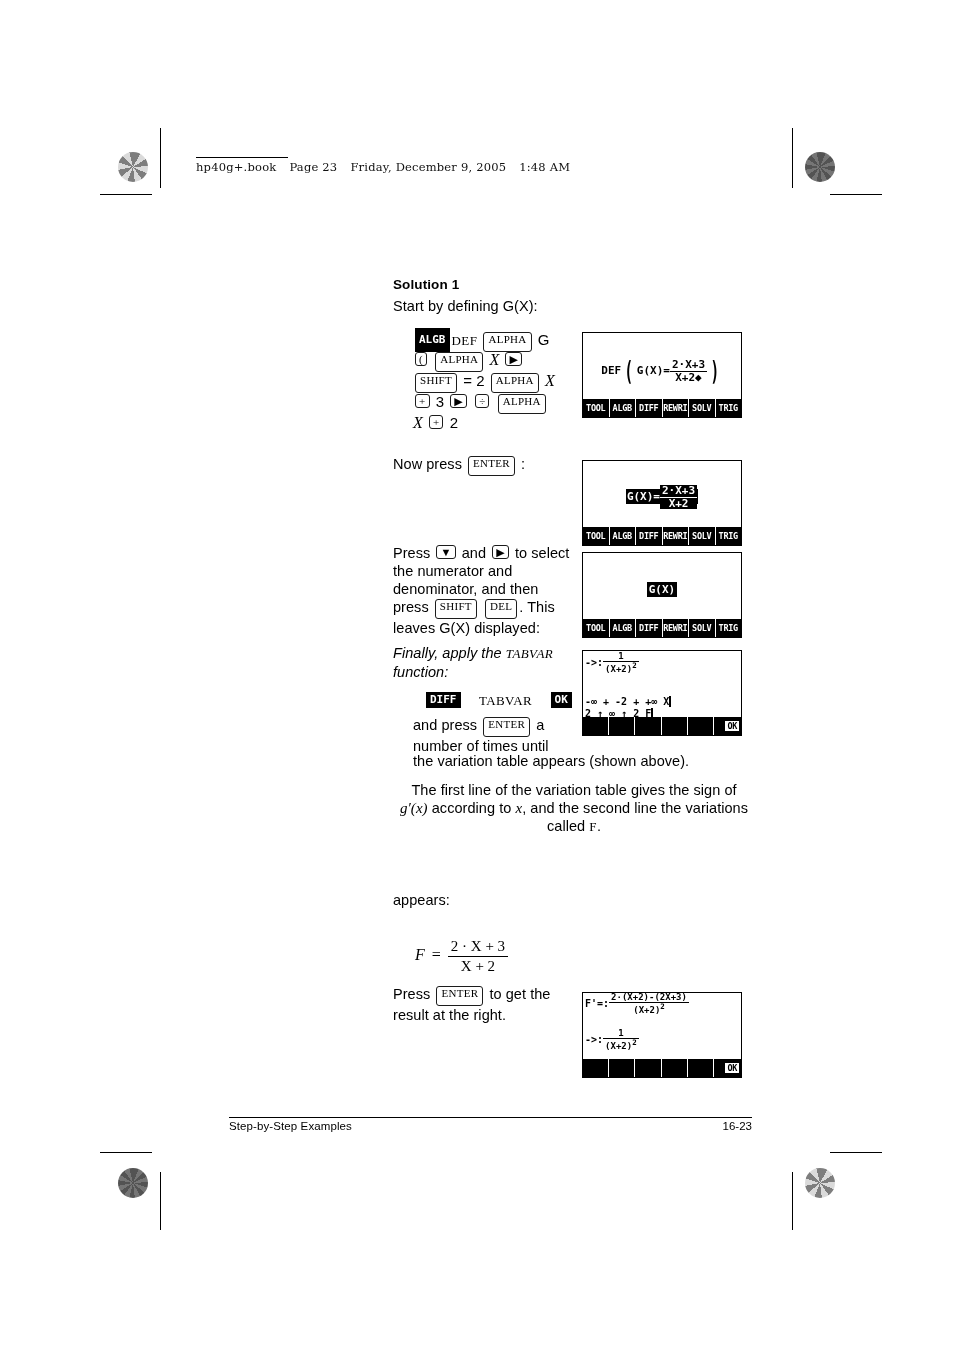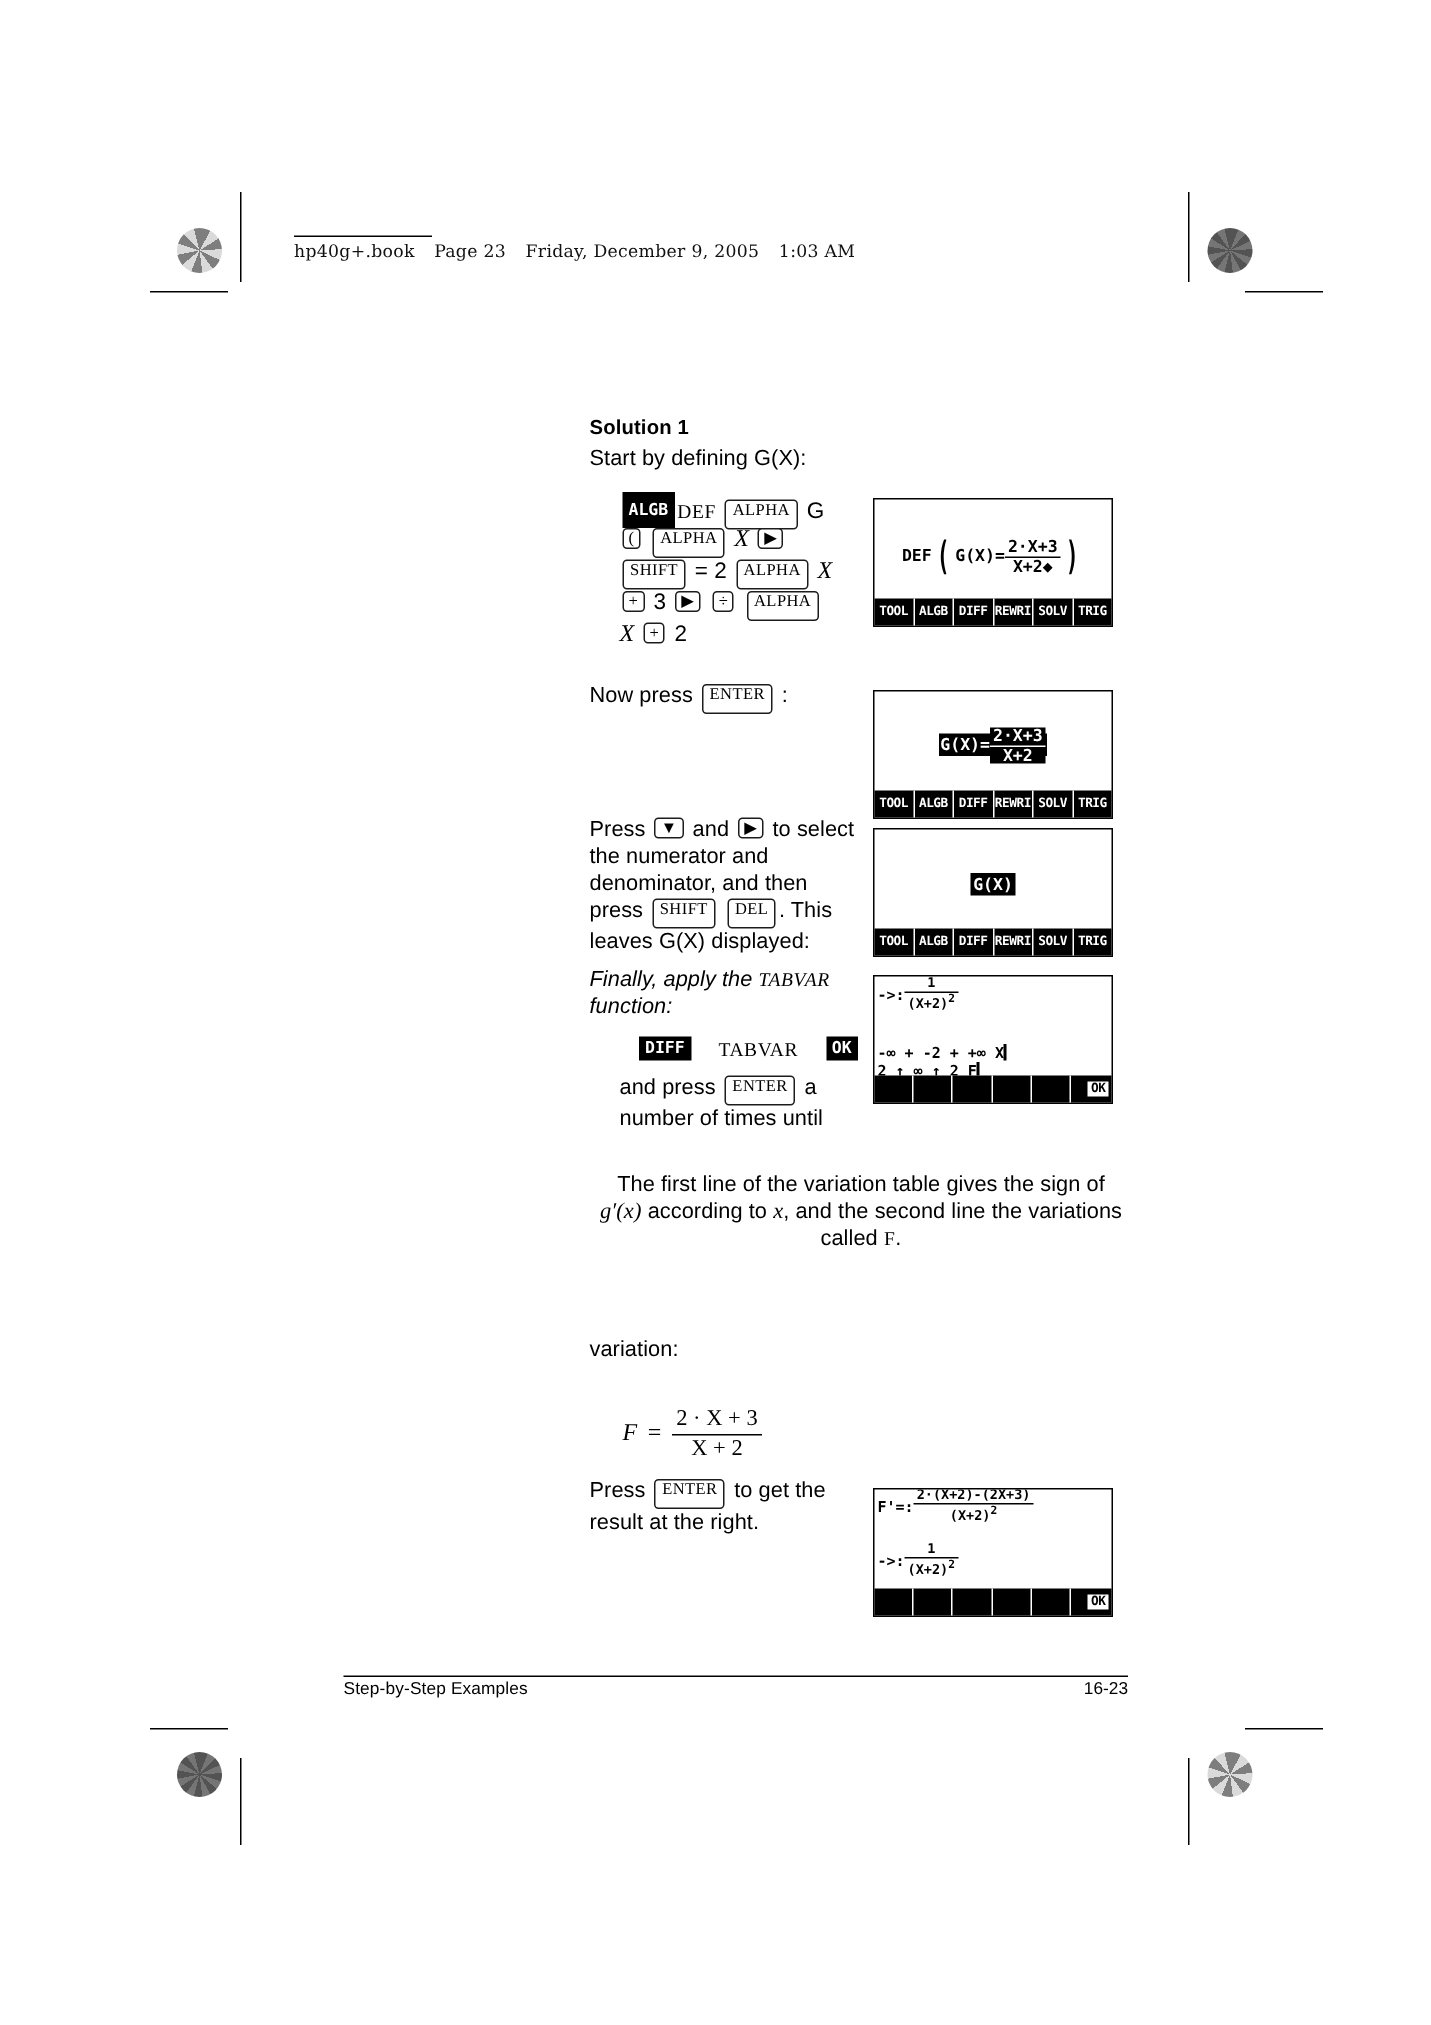--- a/index.html
+++ b/index.html
@@ -136,21 +136,21 @@
   <div class="trim" style="left:792px;top:128px;width:1px;height:60px;"></div>
   <div class="trim" style="left:100px;top:194px;width:52px;height:1px;"></div>
   <div class="trim" style="left:830px;top:194px;width:52px;height:1px;"></div>
   <div class="trim" style="left:100px;top:1152px;width:52px;height:1px;"></div>
   <div class="trim" style="left:830px;top:1152px;width:52px;height:1px;"></div>
   <div class="trim" style="left:160px;top:1172px;width:1px;height:58px;"></div>
   <div class="trim" style="left:792px;top:1172px;width:1px;height:58px;"></div>
 
   <div class="slugrule"></div>
   <div class="slug">
-    <span class="seg">hp40g+.book</span><span class="seg">Page 23</span><span class="seg">Friday, December 9, 2005</span><span class="seg">1:03 AM</span>
+    <span class="seg">hp40g+.book</span><span class="seg">Page 23</span><span class="seg">Friday, December 9, 2005</span><span class="seg">1:48 AM</span>
   </div>
 
   <div class="h-sol" style="position:absolute;left:393px;top:277px;">Solution 1</div>
   <div class="p" style="position:absolute;left:393px;top:297px;">Start by defining G(X):</div>
 
   <div class="keyseq">
     <div class="row">
       <span class="keyinv">ALGB</span><span class="mono">DEF</span>
       <span class="key">ALPHA</span>
       <span>G</span>
@@ -213,35 +213,36 @@
     <span class="mono" style="margin:0 12px;">TABVAR</span>
     <span class="keyinv">OK</span>
   </div>
 
   <div class="p" style="position:absolute;left:413px;top:716px;width:165px;">
     <span>and press</span>
     <span class="key">ENTER</span>
     <span>a</span>
     <span>number of times until</span>
   </div>
+  <div class="p" style="position:absolute;left:413px;top:752px;width:340px;white-space:nowrap;">the variation table appears (shown above).</div>
 
   <div style="position:absolute;left:393px;top:781px;width:362px;text-align:center;">
     <div class="p">The first line of the variation table gives the sign of</div>
     <div class="p">
       <span class="serifvar">g′</span><span class="serifvar">(x)</span>
       <span>according to <i class="serifvar">x</i>, and the second line the variations</span>
     </div>
     <div class="p">
       <span>called</span> <span class="mono">F</span><span>.</span>
     </div>
   </div>
 
 
   <div style="position:absolute;left:393px;top:891px;width:362px;">
-    <div class="p">variation:</div>
+    <div class="p">appears:</div>
   </div>
 
   <div class="dispmath">
     <span class="fv">F</span><span class="eqs">=</span><span class="fr"><span class="nu">2 · X + 3</span><span class="de">X + 2</span></span>
   </div>
 
   <div style="position:absolute;left:393px;top:985px;width:175px;">
     <div class="p">
       <span>Press</span>
       <span class="key">ENTER</span>

